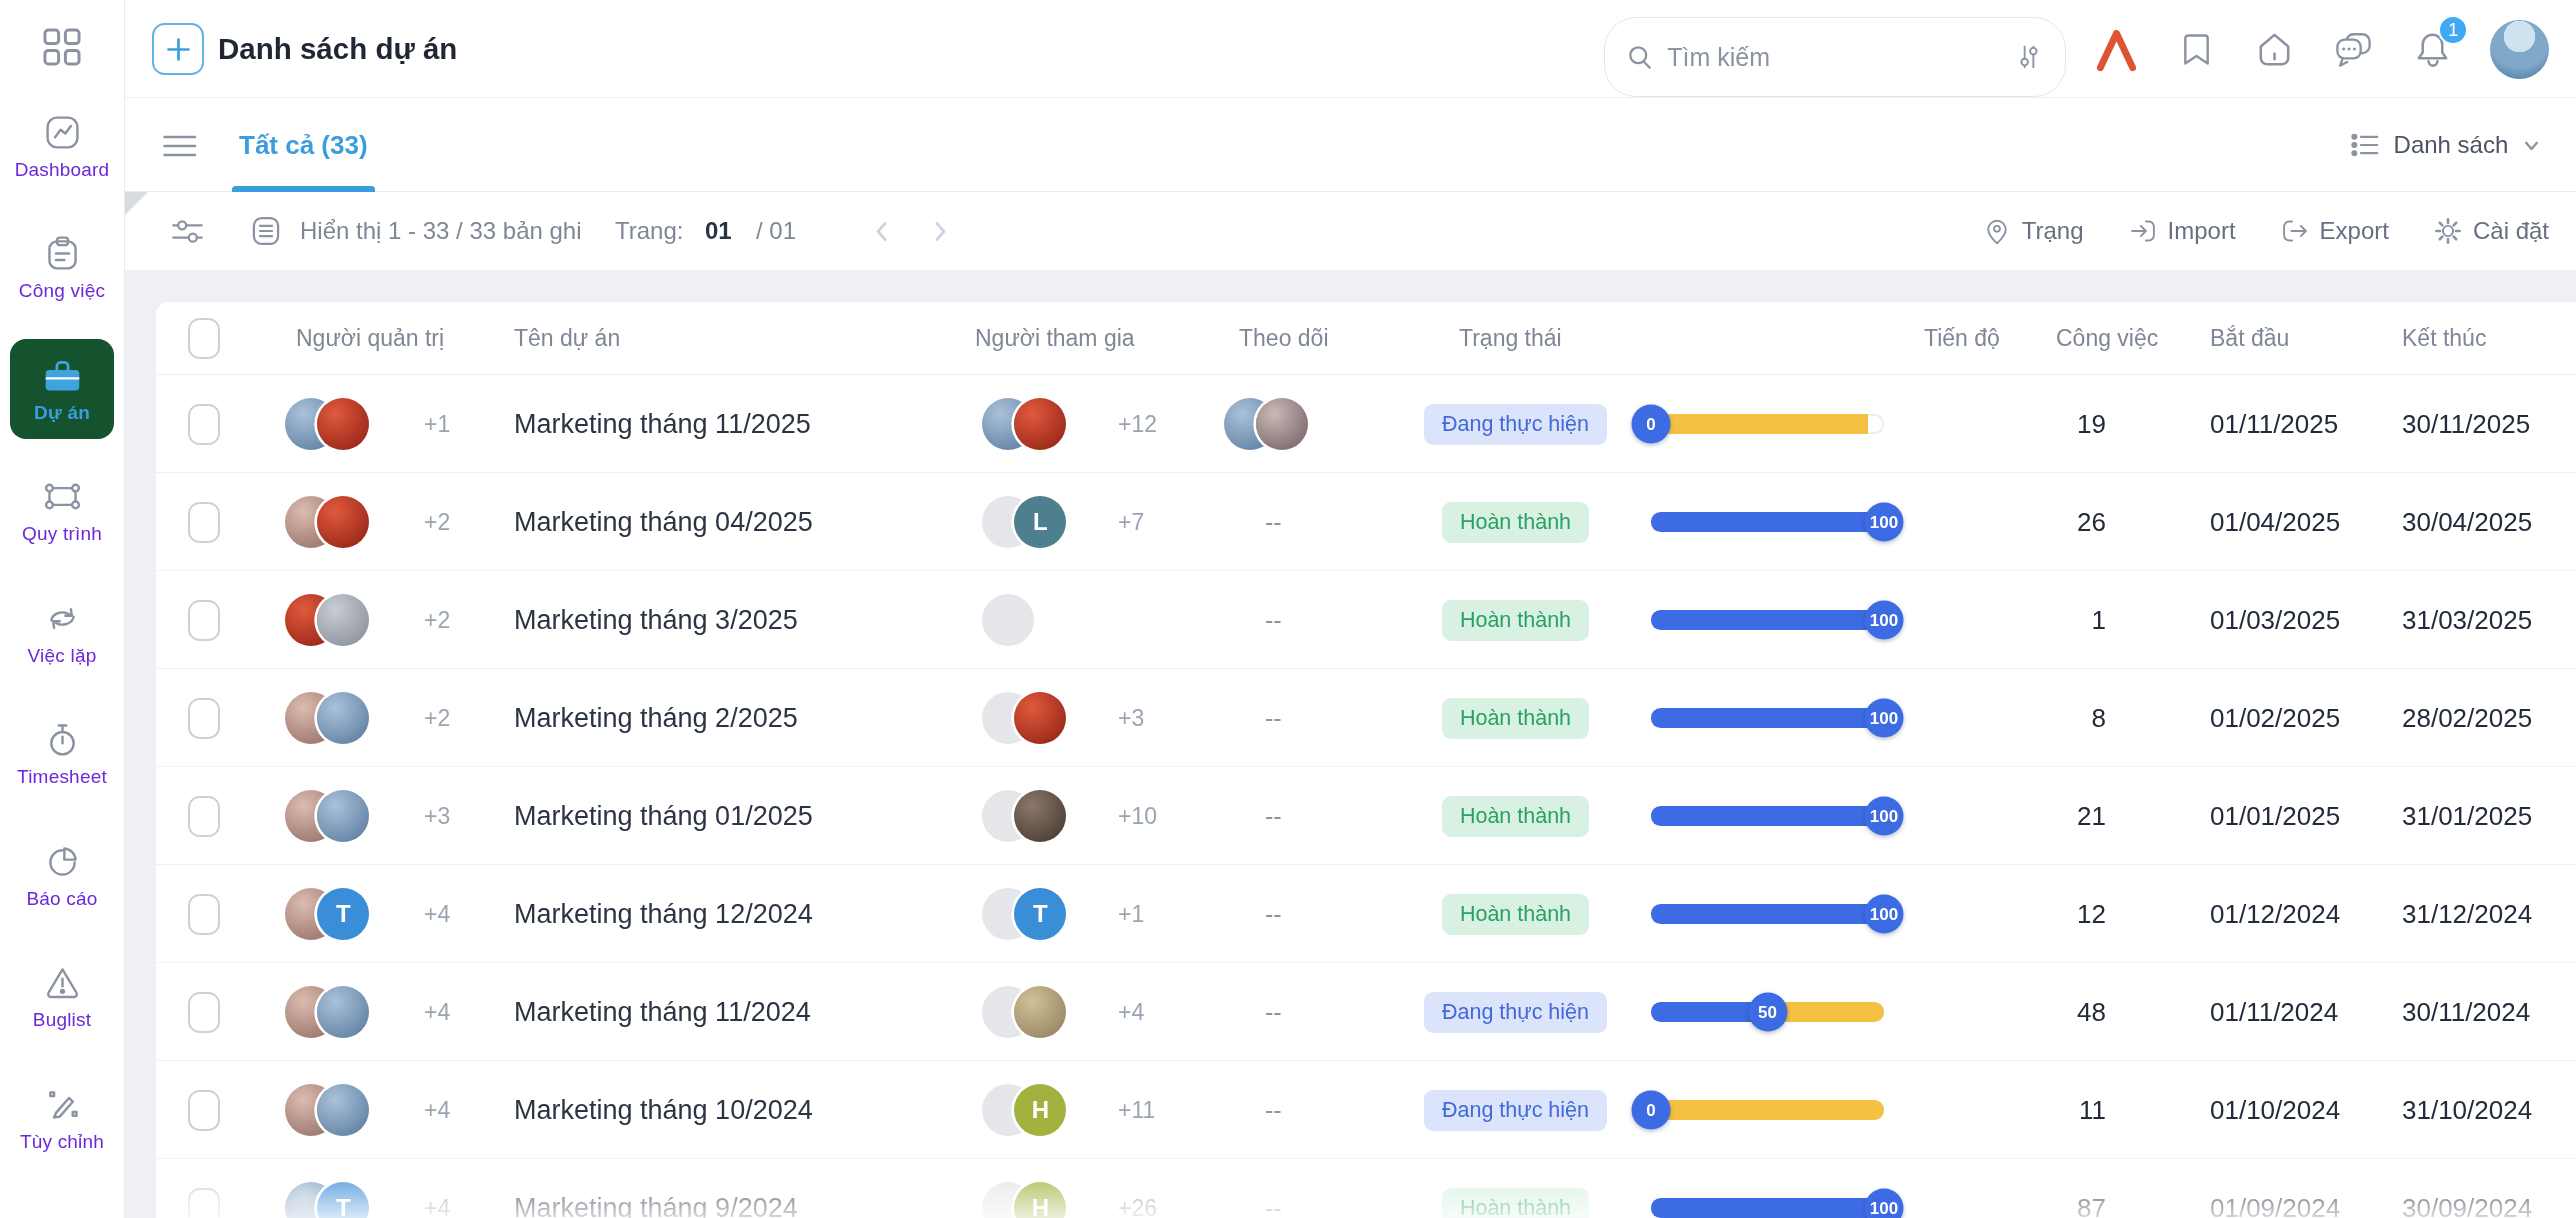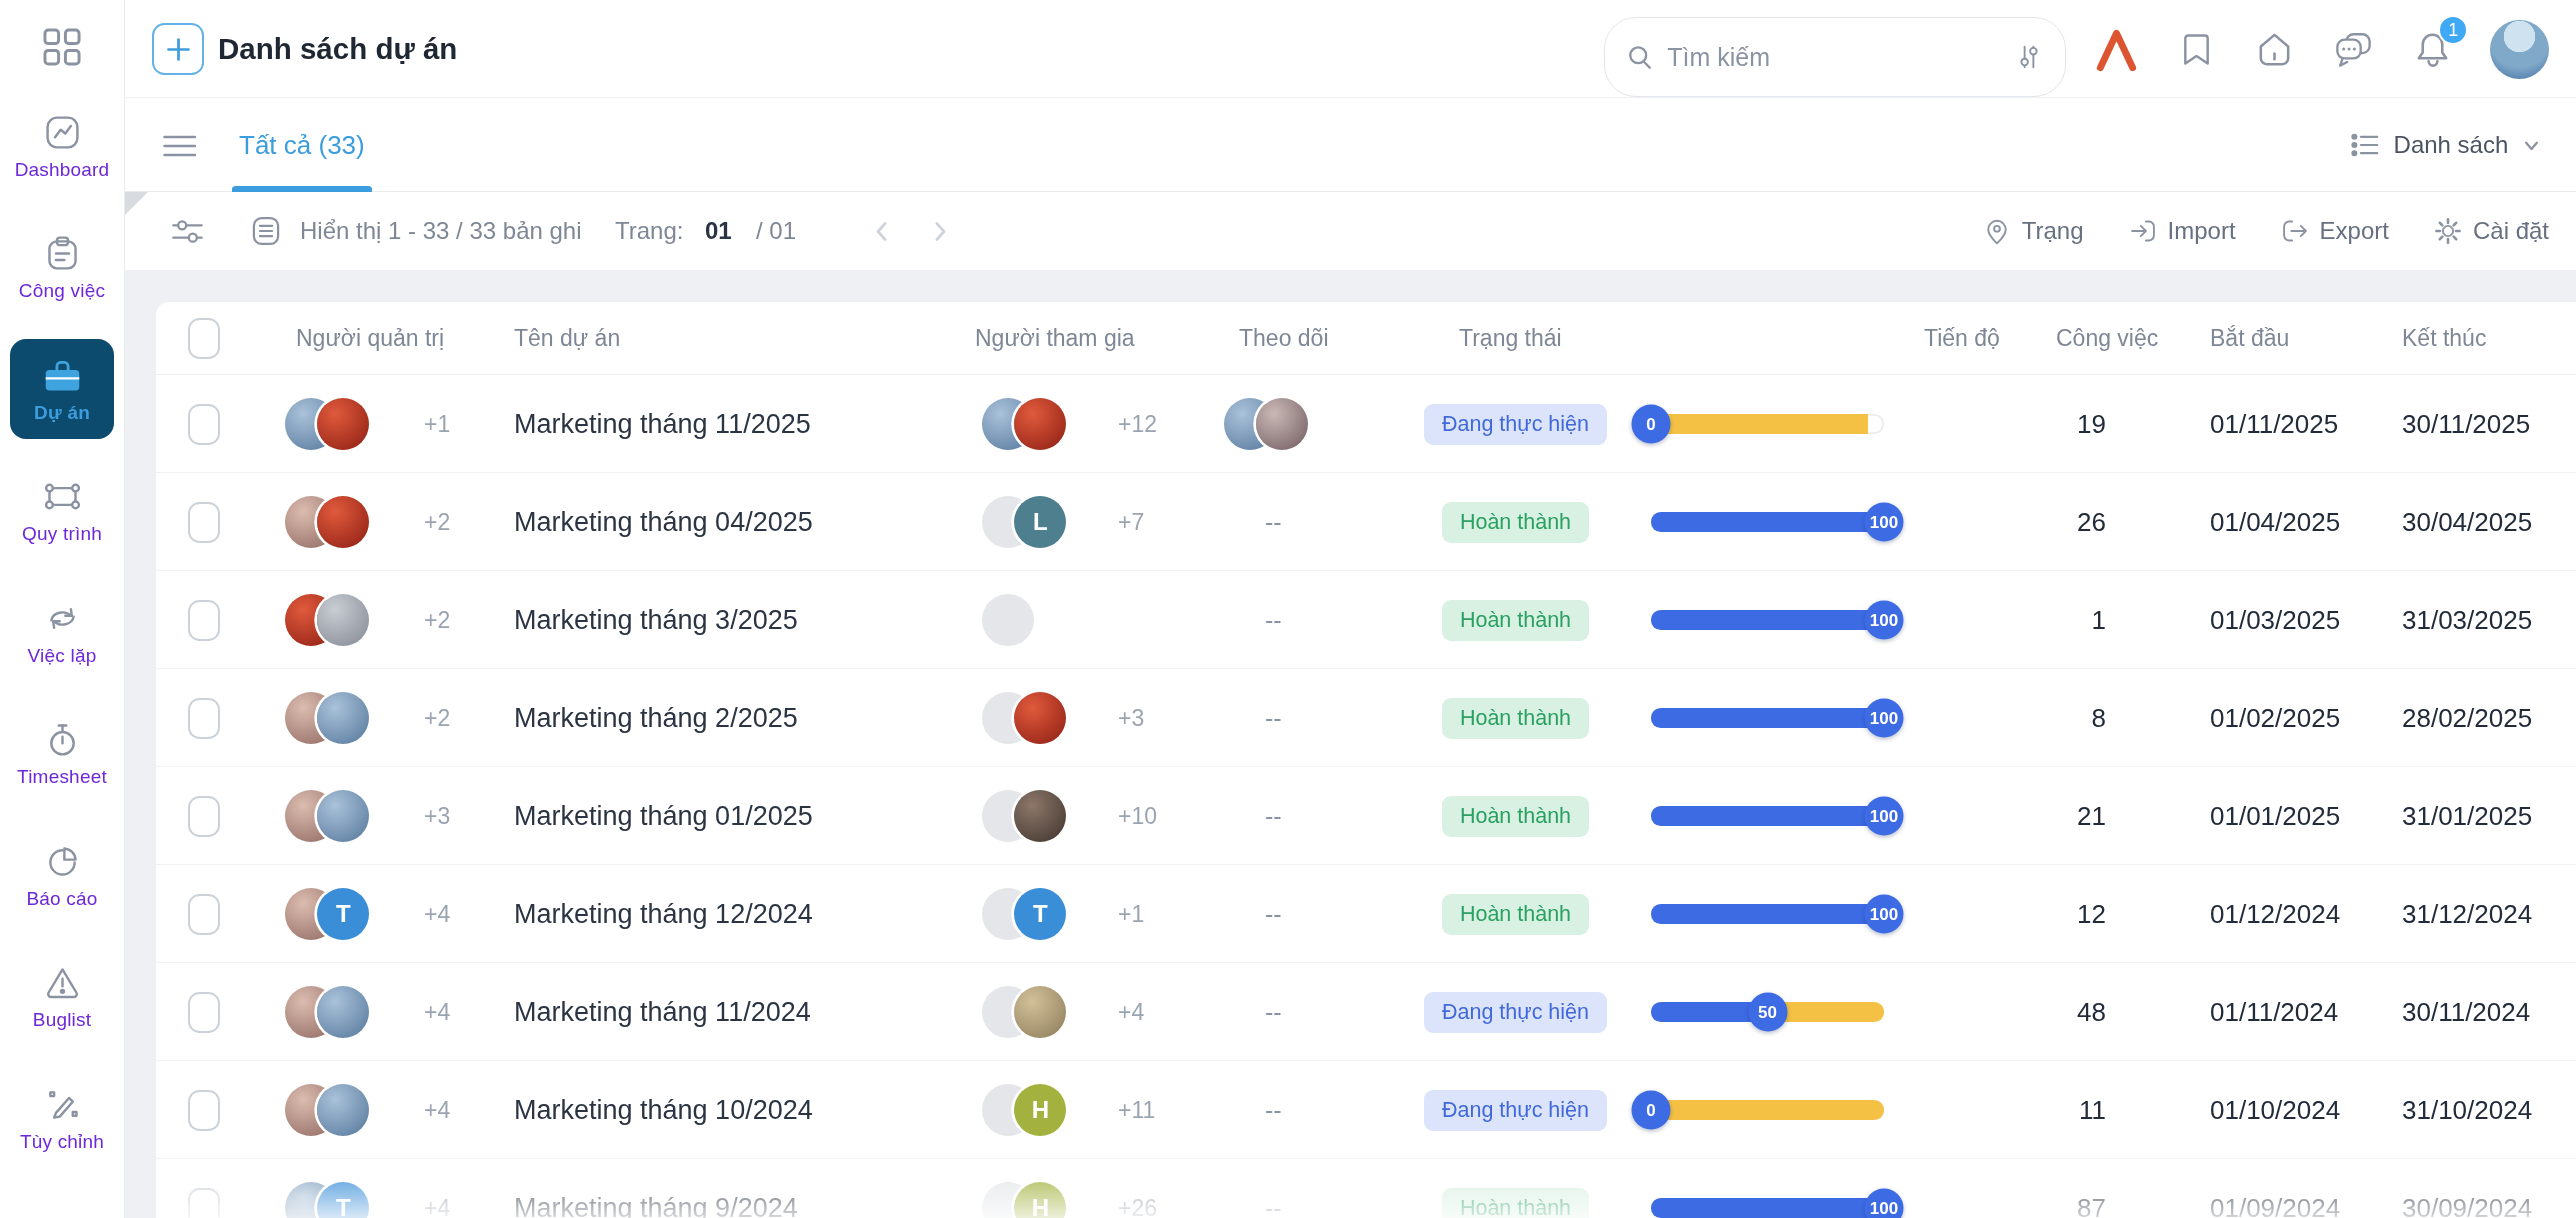--- a/index.html
+++ b/index.html
@@ -9,21 +9,21 @@
   .ico { stroke:#8b93a2; fill:none; stroke-width:2.6; stroke-linecap:round; stroke-linejoin:round; }
 
   
   .sidebar { position:fixed; left:0; top:0; width:125px; height:1218px; background:#fff;
     border-right:0.9px solid #e8ebef; z-index:20; display:flex; flex-direction:column; align-items:center; }
   .apps-btn { margin-top:19.7px; width:55px; height:55px; display:flex; align-items:center; justify-content:center; cursor:pointer; }
   .side-item { margin-top:21.5px; width:104px; height:100px; border-radius:16px; display:flex; flex-direction:column;
     align-items:center; justify-content:center; gap:6.3px; cursor:pointer; }
   .side-item:first-of-type { margin-top:75px; }
   .side-label { font-size:19px; color:#6d28d9; letter-spacing:0.2px; }
-  .side-item.active { background:#0c4a6e; }
+  .side-item.active { background:#14532d; }
   .side-item.active .side-label { color:var(--accent-blue); font-weight:bold; }
 
   
   .header { position:fixed; left:125px; top:0; right:0; height:98px; background:#fff;
     border-bottom:0.9px solid #eef0f2; z-index:15; }
   .add-btn { position:absolute; left:27px; top:23px; width:52px; height:52px; border:2.2px solid #63b2e6;
     border-radius:12.5px; background:#fff; display:flex; align-items:center; justify-content:center; cursor:pointer; }
   .page-title { position:absolute; left:93px; top:0; height:98px; display:flex; align-items:center;
     font-size:29.5px; font-weight:bold; color:#1f2733; }
   .search { position:absolute; right:510px; top:17px; width:462px; height:80px; border:1.3px solid #e3e6ea;
@@ -37,21 +37,21 @@
     background:var(--notification-badge); color:#fff; font-size:18px; display:flex; align-items:center;
     justify-content:center; border:2.7px solid #fff; }
   .user-avatar { width:59px; height:59px; border-radius:50%;
     background:radial-gradient(circle at 50% 28%, #cfe2ef 0 30%, #7fa8c9 31% 60%, #3f6e9e); cursor:pointer; }
 
   
   .tabbar { position:fixed; left:125px; top:98px; right:0; height:94px; background:#fff;
     border-bottom:0.9px solid #e9ecef; z-index:14; }
   .burger { position:absolute; left:34px; top:29.5px; cursor:pointer; }
   .tab { position:absolute; left:114px; top:0; height:94px; display:flex; align-items:center;
-    font-size:26px; color:var(--accent-blue); font-weight:normal; cursor:pointer; }
+    font-size:26px; color:var(--accent-blue); font-weight:bold; cursor:pointer; }
   .tab .underline { position:absolute; left:-7.2px; right:-7.2px; bottom:0; height:6.3px; border-radius:3.6px 3.6px 0 0;
     background:var(--accent-blue); }
   .view-switch { position:absolute; right:32px; top:0; height:94px; display:flex; align-items:center; gap:10.7px;
     font-size:24px; color:#4a5462; cursor:pointer; }
 
   
   .toolbar { position:fixed; left:125px; top:192px; right:0; height:78px; background:#fff; z-index:13; }
   .fold { position:absolute; left:0; top:0; width:0; height:0;
     border-top:23px solid #d8dbdf; border-right:23px solid transparent; }
   .tl { position:absolute; top:0; height:78px; display:flex; align-items:center; color:#7e8795; font-size:24px; }

